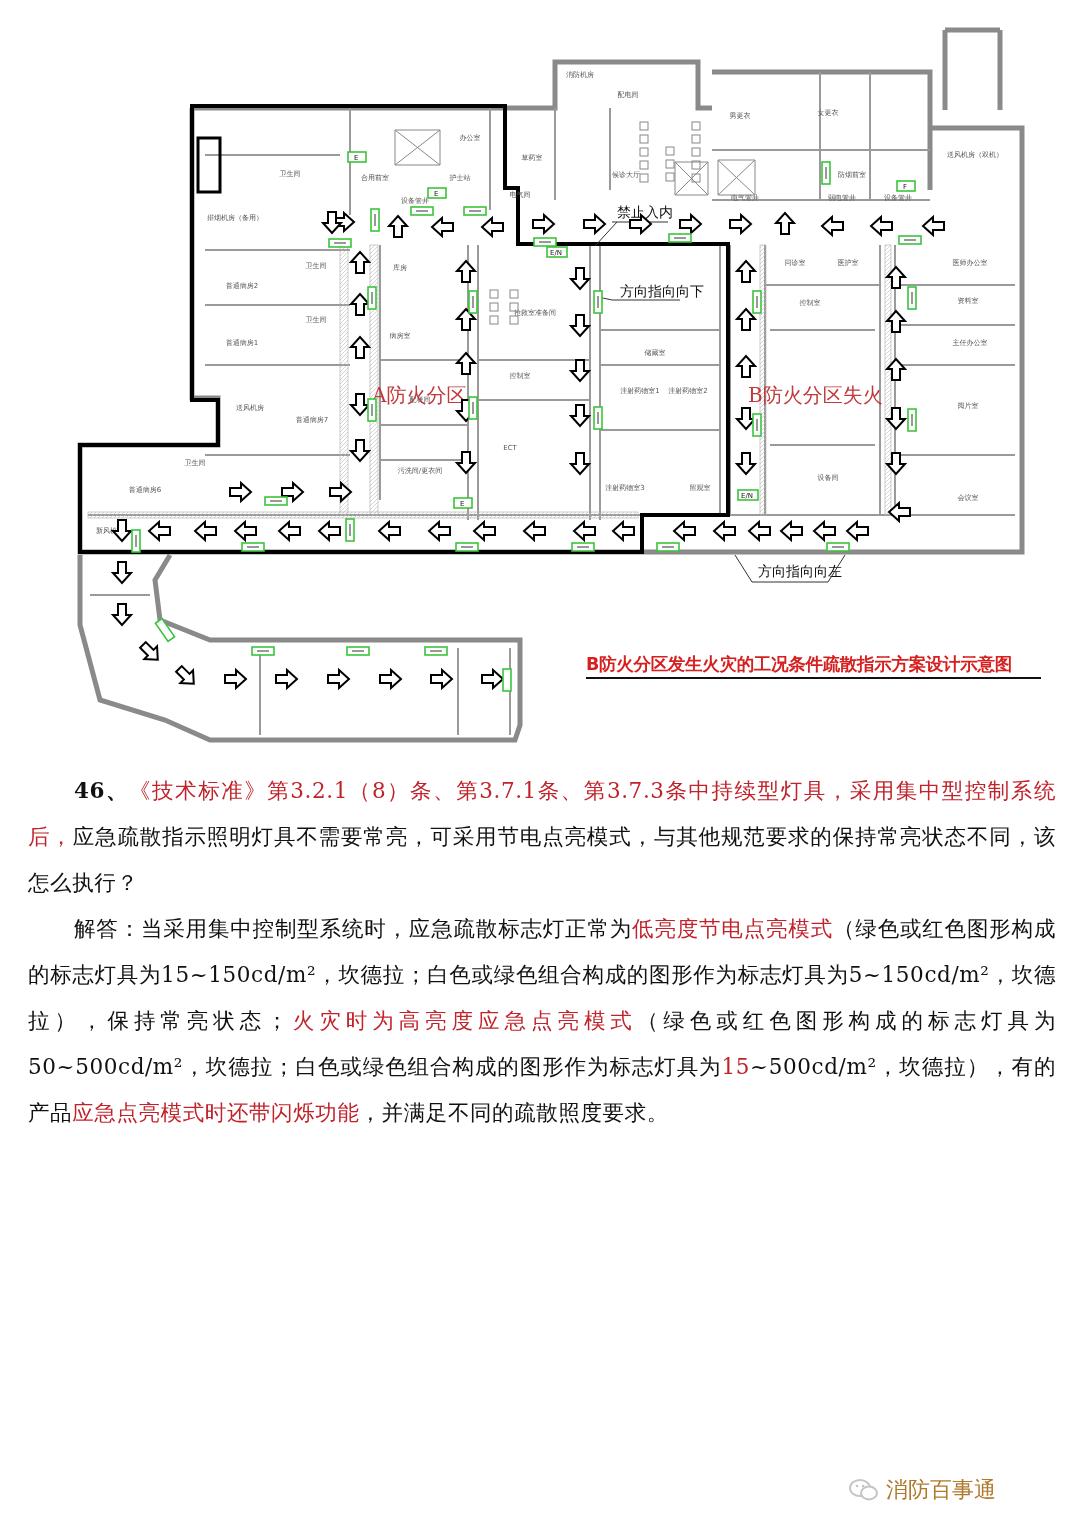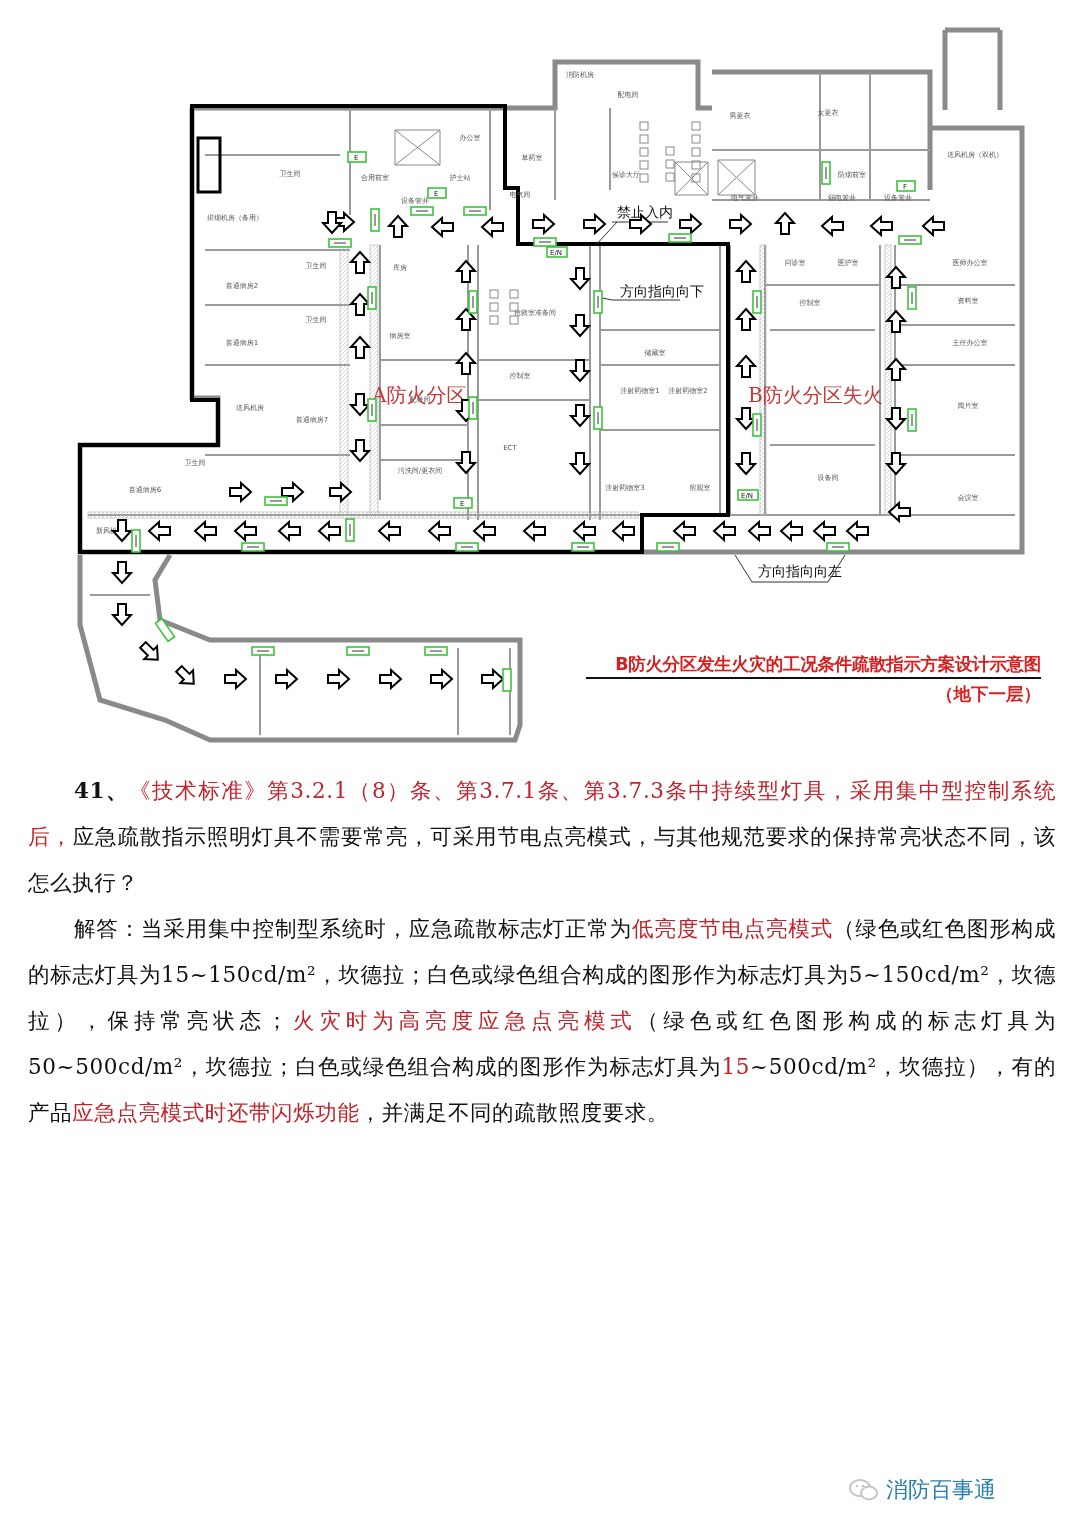--- a/index.html
+++ b/index.html
@@ -4,29 +4,29 @@
 <style>
   html,body{margin:0;padding:0;background:#fff;}
   body{width:1080px;height:1531px;position:relative;overflow:hidden;font-family:"DejaVu Serif","Liberation Serif",serif;color:#111;}
   #plan{position:absolute;left:0;top:0;width:1080px;height:750px;}
   .room-label{font-family:"DejaVu Sans","Liberation Sans",sans-serif;font-size:7px;fill:#555;}
   .zone-label{font-family:"DejaVu Serif","Liberation Serif",serif;font-size:20px;fill:#c0393b;}
   .note-label{font-family:"DejaVu Sans","Liberation Sans",sans-serif;font-size:14px;fill:#111;}
   .arrow{fill:#fff;stroke:#000;stroke-width:2;}
   .sign{fill:#fff;stroke:#3bc43b;stroke-width:1.6;}
   .sign-text{font-family:"DejaVu Sans","Liberation Sans",sans-serif;font-size:7px;fill:#111;}
-  .diagram-title{position:absolute;left:586px;top:652px;width:455px;text-align:right;font-family:"DejaVu Sans","Liberation Sans",sans-serif;font-weight:bold;color:#d62020;font-size:17.5px;line-height:24px;}
+  .diagram-title{position:absolute;left:586px;top:652px;width:455px;text-align:left;font-family:"DejaVu Sans","Liberation Sans",sans-serif;font-weight:bold;color:#d62020;font-size:17.5px;line-height:24px;}
   .diagram-title .line1{display:block;border-bottom:2.5px solid #111;padding-bottom:1px;white-space:nowrap;letter-spacing:-0.3px;}
   .diagram-title .line2{display:block;margin-top:3px;}
   .text{position:absolute;left:28px;top:768px;width:1028px;font-size:21.5px;line-height:46px;letter-spacing:0.6px;}
   .text p{margin:0;text-align:justify;}
   .text .ind{text-indent:46px;}
   .red{color:#c0232b;}
   .bold{font-weight:bold;}
-  .watermark{position:absolute;left:848px;top:1470px;width:210px;height:40px;color:#0369a1;font-family:"DejaVu Sans","Liberation Sans",sans-serif;font-size:22px;display:flex;align-items:center;gap:6px;opacity:.85;}
+  .watermark{position:absolute;left:848px;top:1470px;width:210px;height:40px;color:#a16207;font-family:"DejaVu Sans","Liberation Sans",sans-serif;font-size:22px;display:flex;align-items:center;gap:6px;opacity:.85;}
   .wm-icon{width:32px;height:26px;}
 </style>
 </head>
 <body>
 
 <svg id="plan" viewBox="0 0 1080 750" xmlns="http://www.w3.org/2000/svg">
   <defs>
     <g id="arr-r">
         <path class="arrow" d="M-10,-4 L1,-4 L1,-9 L11,0 L1,9 L1,4 L-10,4 Z"></path>
       </g>
@@ -323,25 +323,24 @@
       <rect x="510" y="303" width="8" height="8"></rect>
       <rect x="510" y="316" width="8" height="8"></rect>
     <path d="M718,160 L755,160 L755,195 L718,195 Z M718,160 L755,195 M755,160 L718,195"></path>
     <path d="M675,162 L708,162 L708,195 L675,195 Z M675,162 L708,195 M708,162 L675,195"></path>
     <path d="M395,130 L440,130 L440,165 L395,165 Z M395,130 L440,165 M440,130 L395,165"></path>
   </g>
 </svg>
 
 <div class="diagram-title">
   <span class="line1">B防火分区发生火灾的工况条件疏散指示方案设计示意图</span>
-  <span class="line2">（地下一层）</span>
 </div>
 
 <div class="text">
-  <p class="ind"><span class="bold">41、</span><span class="red">《技术标准》第3.2.1（8）条、第3.7.1条、第3.7.3条中持续型灯具，采用集中型控制系统后，</span><span>应急疏散指示照明灯具不需要常亮，可采用节电点亮模式，与其他规范要求的保持常亮状态不同，该怎么执行？</span></p>
+  <p class="ind"><span class="bold">46、</span><span class="red">《技术标准》第3.2.1（8）条、第3.7.1条、第3.7.3条中持续型灯具，采用集中型控制系统后，</span><span>应急疏散指示照明灯具不需要常亮，可采用节电点亮模式，与其他规范要求的保持常亮状态不同，该怎么执行？</span></p>
   <p class="ind"><span>解答：当采用集中控制型系统时，应急疏散标志灯正常为</span><span class="red">低亮度节电点亮模式</span><span>（绿色或红色图形构成的标志灯具为15~150cd/m²，坎德拉；白色或绿色组合构成的图形作为标志灯具为5~150cd/m²，坎德拉），保持常亮状态；</span><span class="red">火灾时为高亮度应急点亮模式</span><span>（绿色或红色图形构成的标志灯具为50~500cd/m²，坎德拉；白色或绿色组合构成的图形作为标志灯具为</span><span class="red">15</span><span>~500cd/m²，坎德拉），有的产品</span><span class="red">应急点亮模式时还带闪烁功能</span><span>，并满足不同的疏散照度要求。</span></p>
 </div>
 
 <div class="watermark">
   <svg class="wm-icon" viewBox="0 0 32 26">
       <ellipse cx="12" cy="11" rx="10" ry="8" fill="none" stroke="#bbb" stroke-width="2"></ellipse>
       <ellipse cx="21" cy="16" rx="8" ry="6.5" fill="#fff" stroke="#bbb" stroke-width="2"></ellipse>
       <circle cx="9" cy="9" r="1.3" fill="#bbb"></circle>
       <circle cx="15" cy="9" r="1.3" fill="#bbb"></circle>
     </svg>

